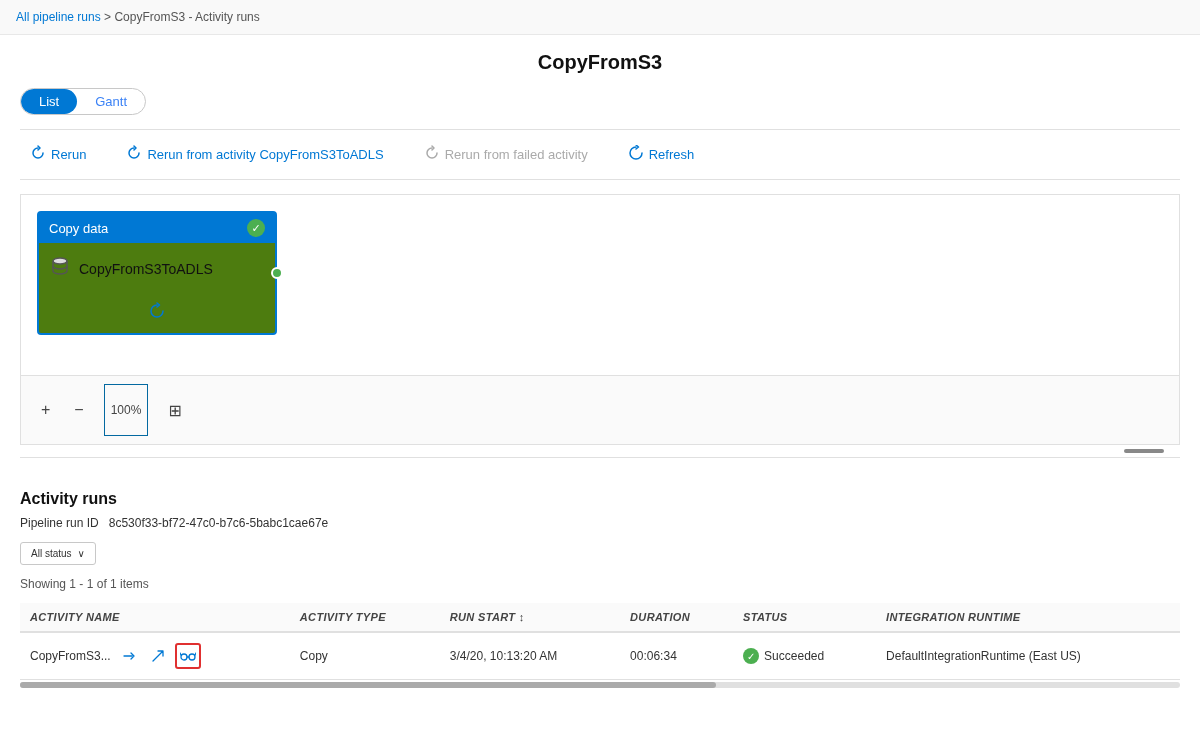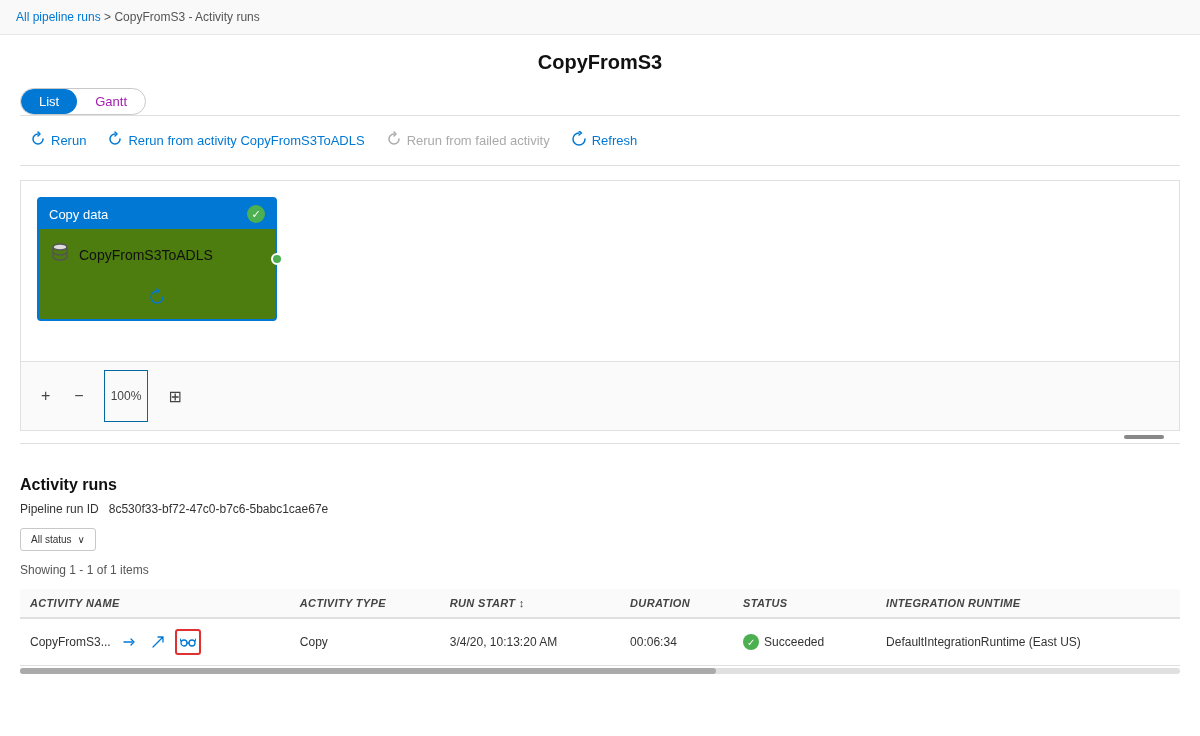--- a/index.html
+++ b/index.html
@@ -39,40 +39,41 @@
       margin-bottom: 14px;
       text-align: center;
     }
 
     
     .toggle-group {
       display: inline-flex;
       border: 1px solid #c8c8c8;
       border-radius: 20px;
       overflow: hidden;
+      margin-bottom: 14px;
     }
     .toggle-btn {
       padding: 5px 18px;
       border: none;
       background: transparent;
       cursor: pointer;
       font-size: 13px;
-      color: #a21caf;
+      color: #3b82f6;
       border-radius: 20px;
     }
     .toggle-btn.active {
       background: #0078d4;
       color: #fff;
     }
 
     
     .toolbar {
       display: flex;
       align-items: center;
-      gap: 1px;
+      gap: 20px;
       padding: 10px 0;
       border-top: 1px solid #e0e0e0;
       border-bottom: 1px solid #e0e0e0;
       margin-bottom: 14px;
     }
     .toolbar-btn {
       display: flex;
       align-items: center;
       gap: 5px;
       padding: 5px 10px;

